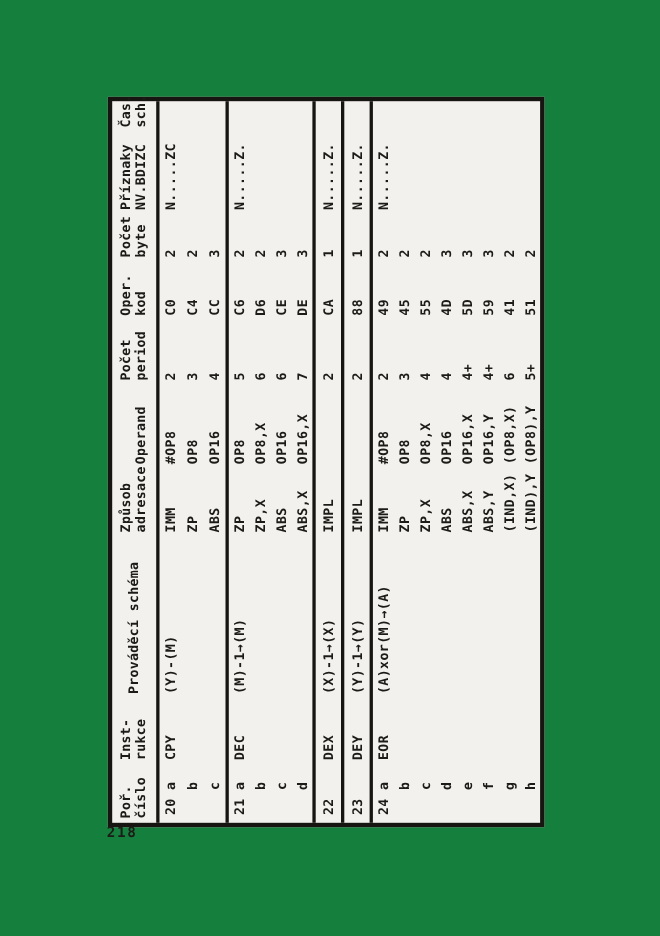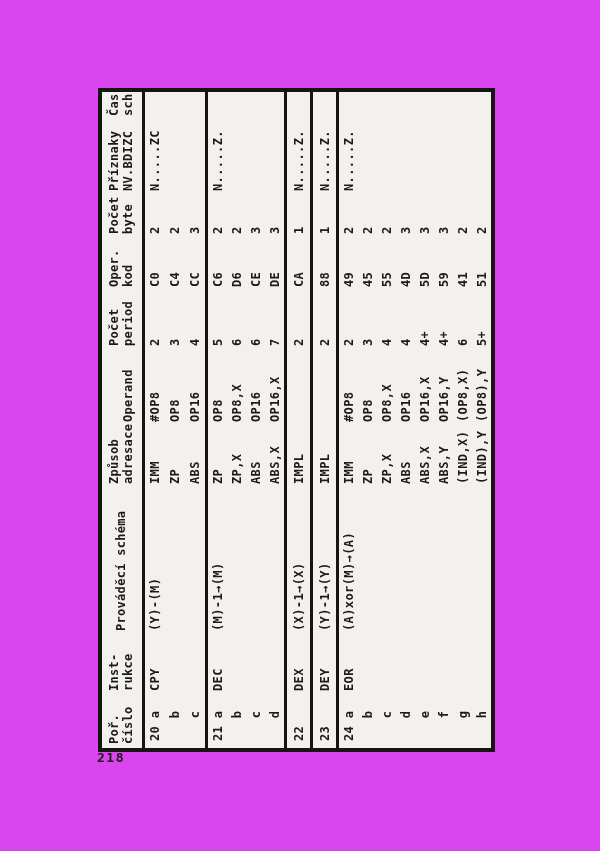--- a/index.html
+++ b/index.html
@@ -4,21 +4,21 @@
 <style>
   html,body{margin:0;padding:0;}
   body{
     width:600px;height:851px;
     background:#f2f1ed;
     position:relative;
     overflow:hidden;
     font-family:"DejaVu Sans Mono","Liberation Mono",monospace;
     color:#1c1b18;
   }
-  .paper{position:absolute;inset:0;background:#d946ef;}
+  .paper{position:absolute;inset:0;background:#15803d;}
   
   .rot-wrap{
     position:absolute;top:88px;left:98px;
     width:664px;height:397px;
     transform-origin:0 0;
     transform:rotate(-90deg) translateX(-664px);
   }
   .rtable{
     width:664px;height:397px;
     box-sizing:border-box;

